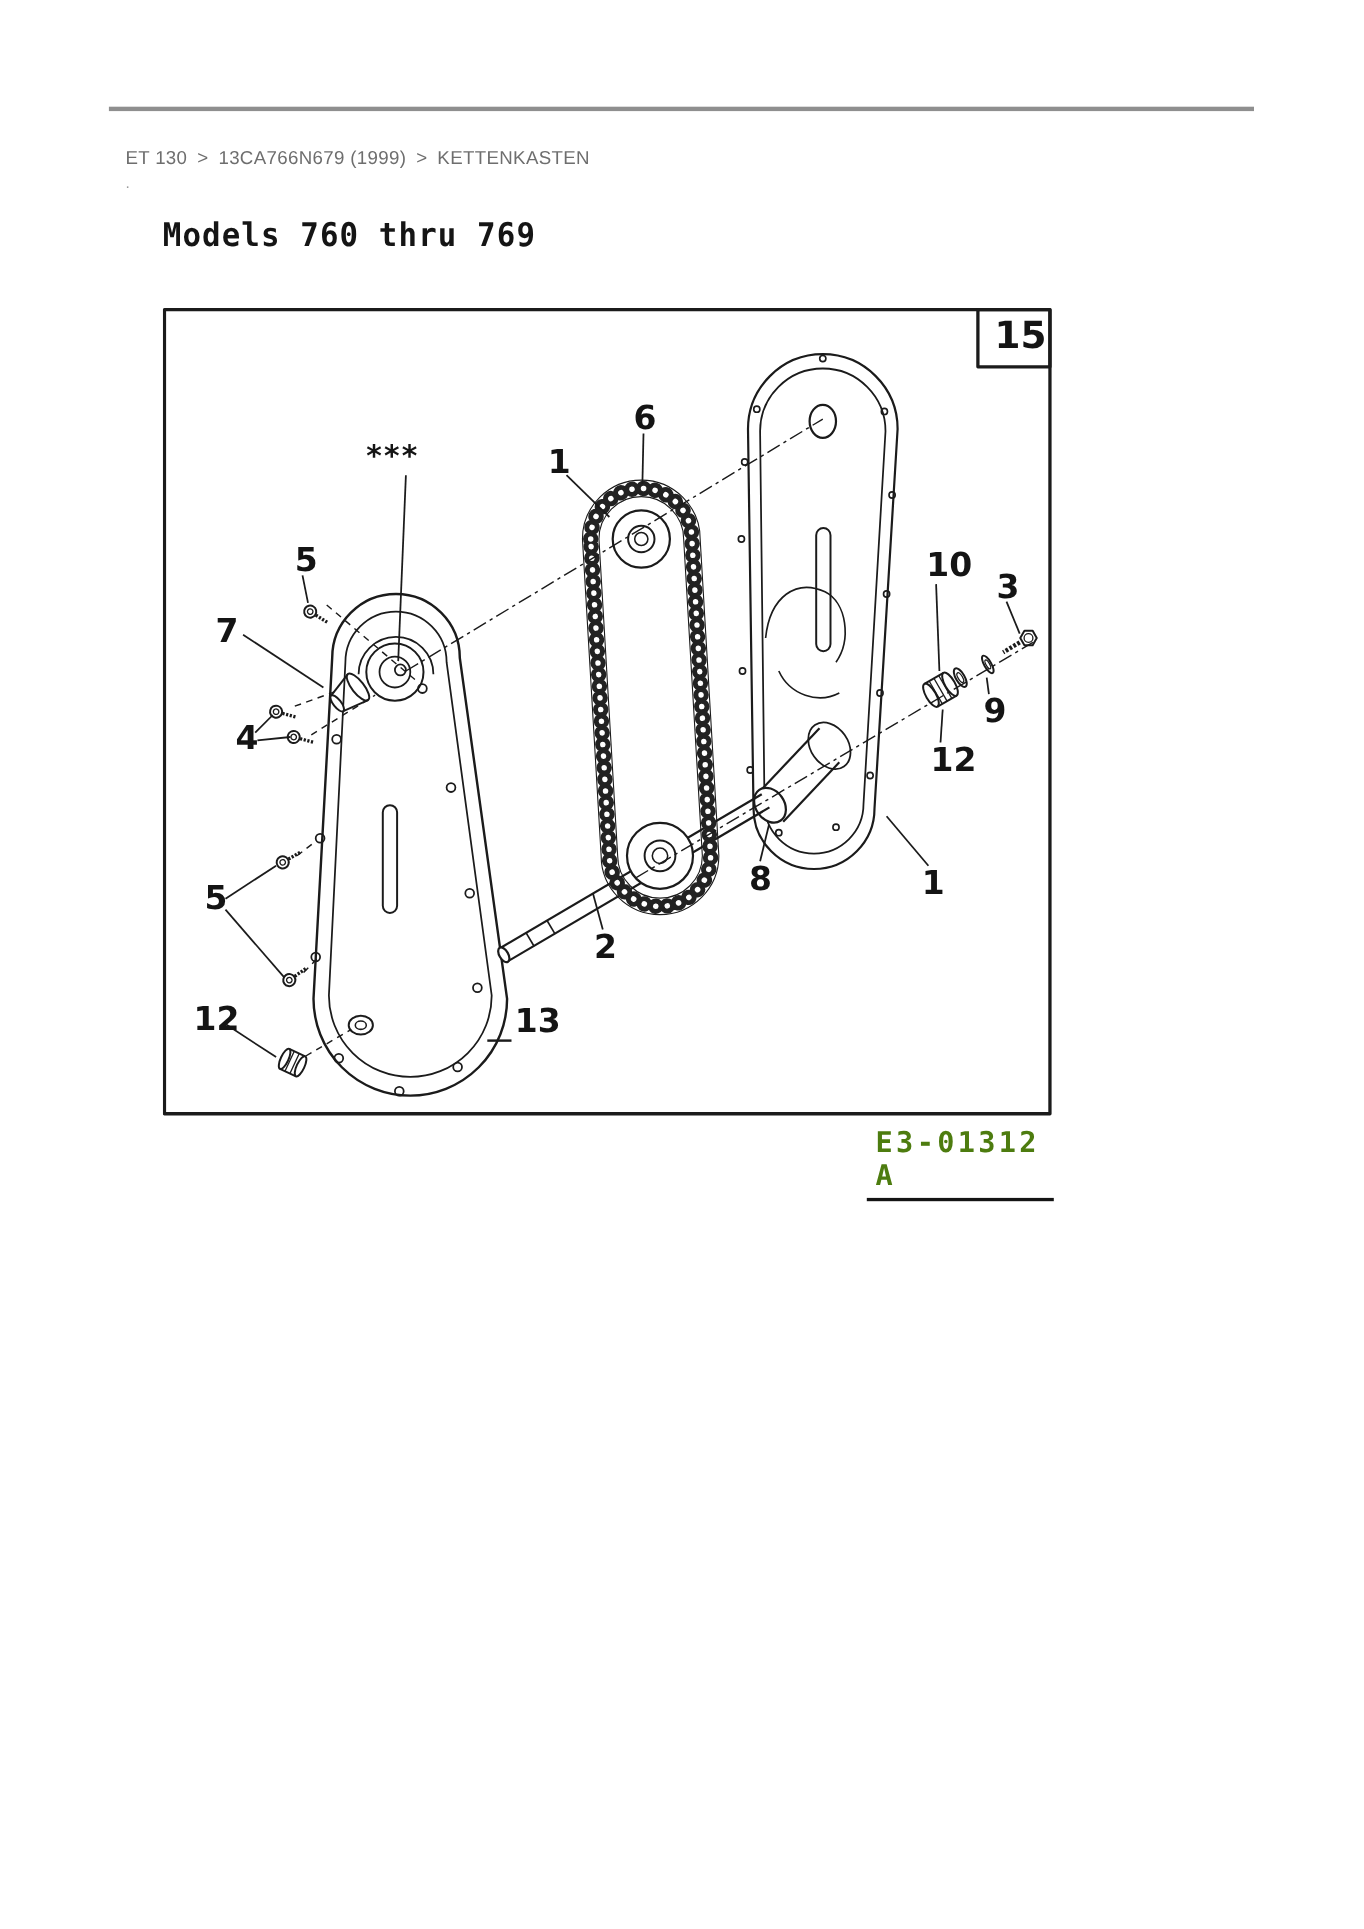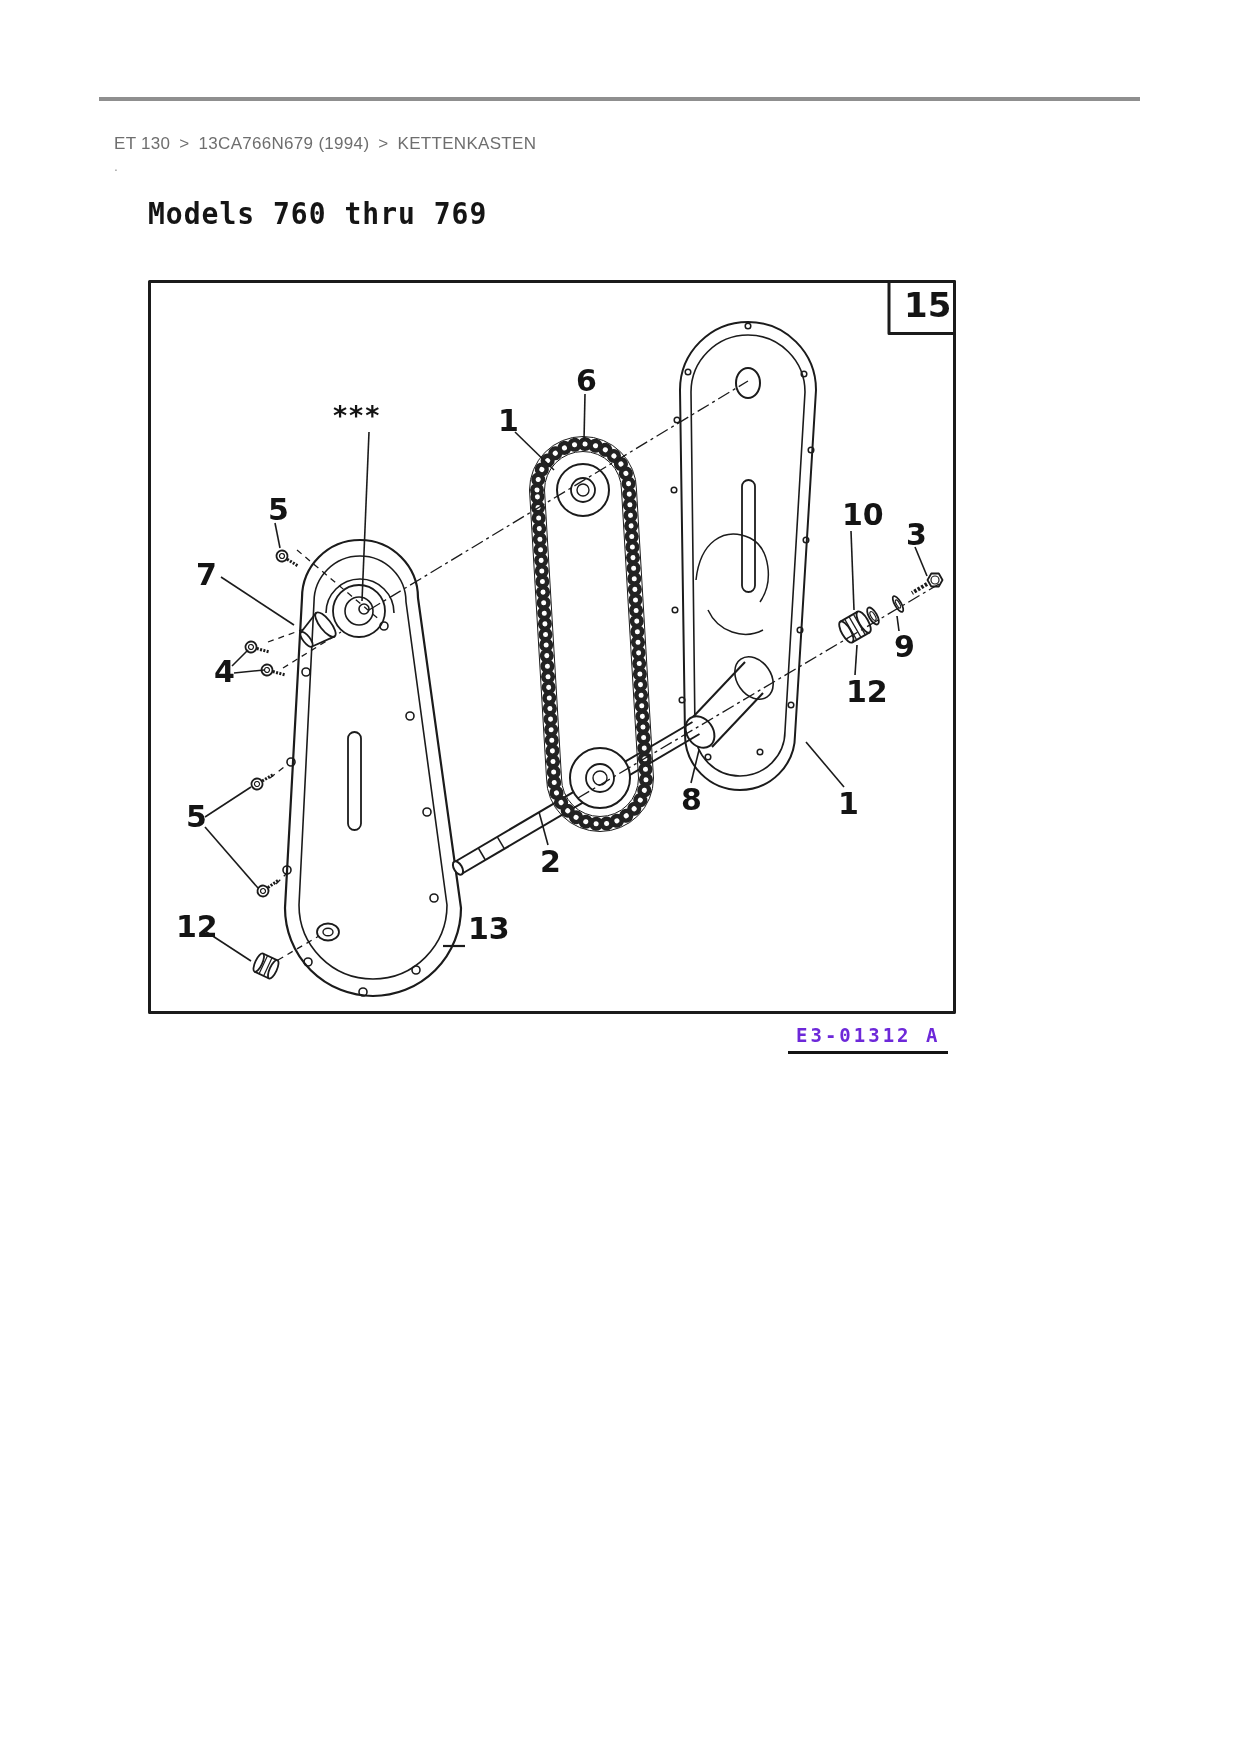--- a/index.html
+++ b/index.html
@@ -19,31 +19,31 @@
 
   .figure{position:absolute;left:148px;top:280px;width:810px;height:800px;}
   .figure svg{position:absolute;left:0;top:0;}
 
   .plabel{position:absolute;font-family:"DejaVu Sans",sans-serif;font-weight:700;
     font-size:30px;line-height:1;color:#141414;white-space:nowrap;}
   .stars{font-size:27px;letter-spacing:2px;}
   .fignum{font-size:34px;}
 
   .drawcode{position:absolute;left:640px;top:744px;font-family:"DejaVu Sans Mono",monospace;font-weight:bold;
-    font-size:19px;letter-spacing:3px;color:#6d28d9;border-bottom:3px solid #141414;padding:0 8px 5px 8px;}
+    font-size:26px;letter-spacing:3px;color:#4d7c0f;border-bottom:3px solid #141414;padding:0 8px 5px 8px;}
 </style>
 </head>
 <body>
 
 <div class="page">
 
   <div class="top-rule"></div>
 
   <nav class="breadcrumb">
-    <span class="crumb">ET 130</span><span class="sep">&gt;</span><span class="crumb">13CA766N679 (1994)</span><span class="sep">&gt;</span><span class="crumb">KETTENKASTEN</span>
+    <span class="crumb">ET 130</span><span class="sep">&gt;</span><span class="crumb">13CA766N679 (1999)</span><span class="sep">&gt;</span><span class="crumb">KETTENKASTEN</span>
   </nav>
 
   <span class="marginal-dot">.</span>
 
   <h1 class="fig-title">Models 760 thru 769</h1>
 
   <div class="figure">
 
     <svg width="810" height="800" viewBox="0 0 810 800" stroke="#1b1b1b" fill="none" stroke-linejoin="round">
 

